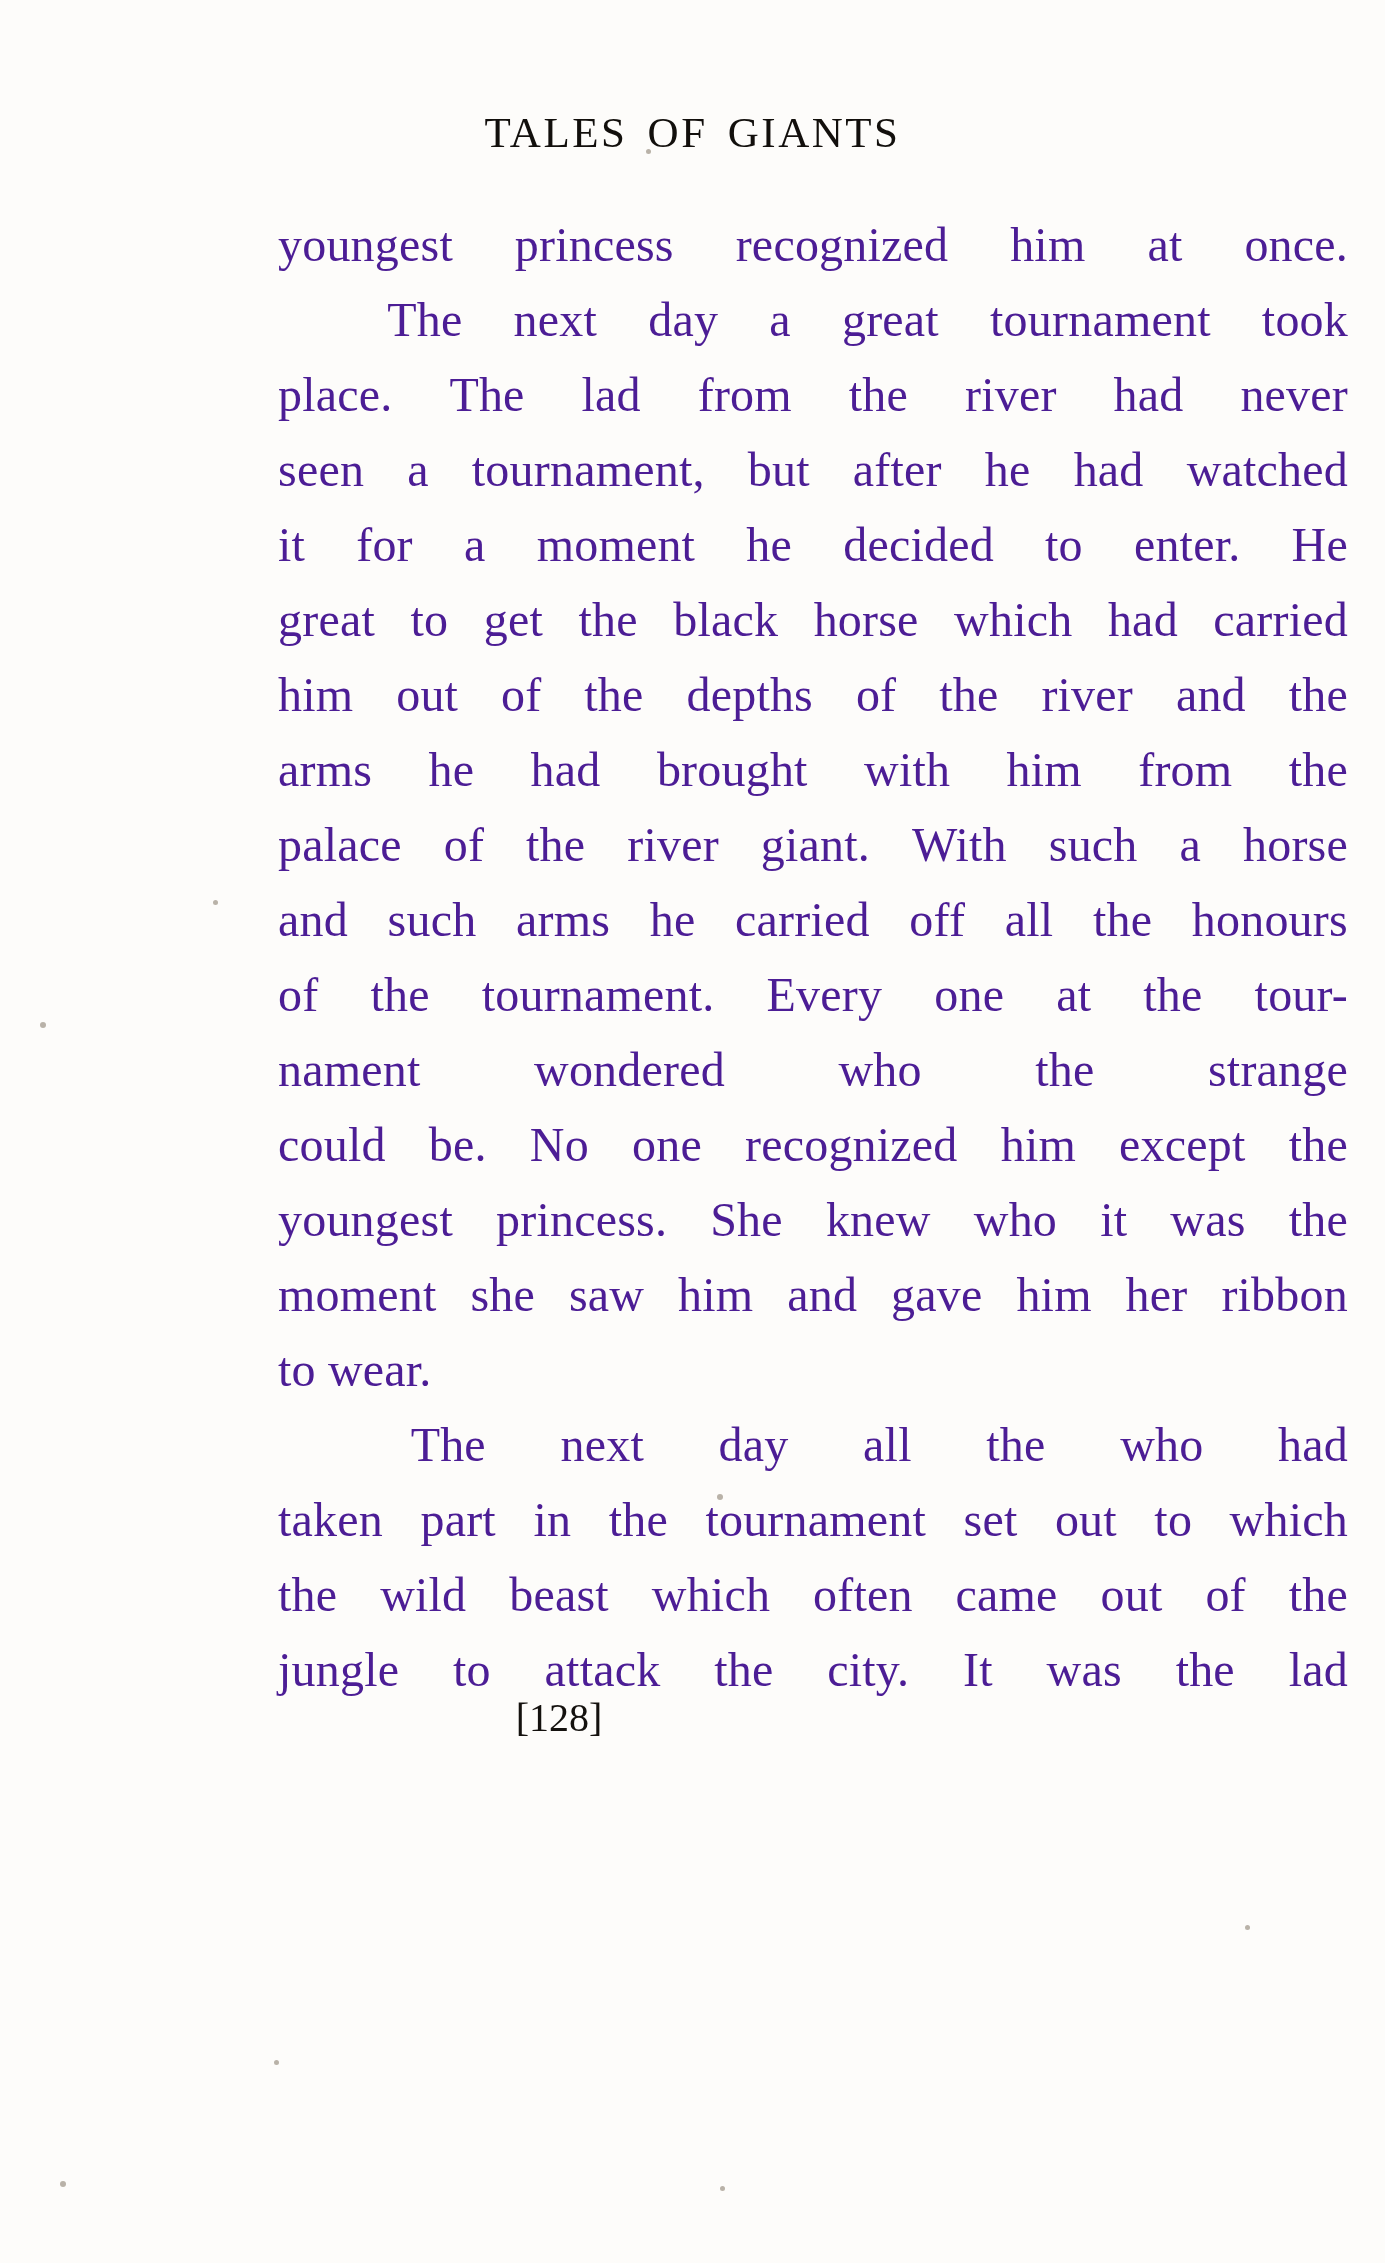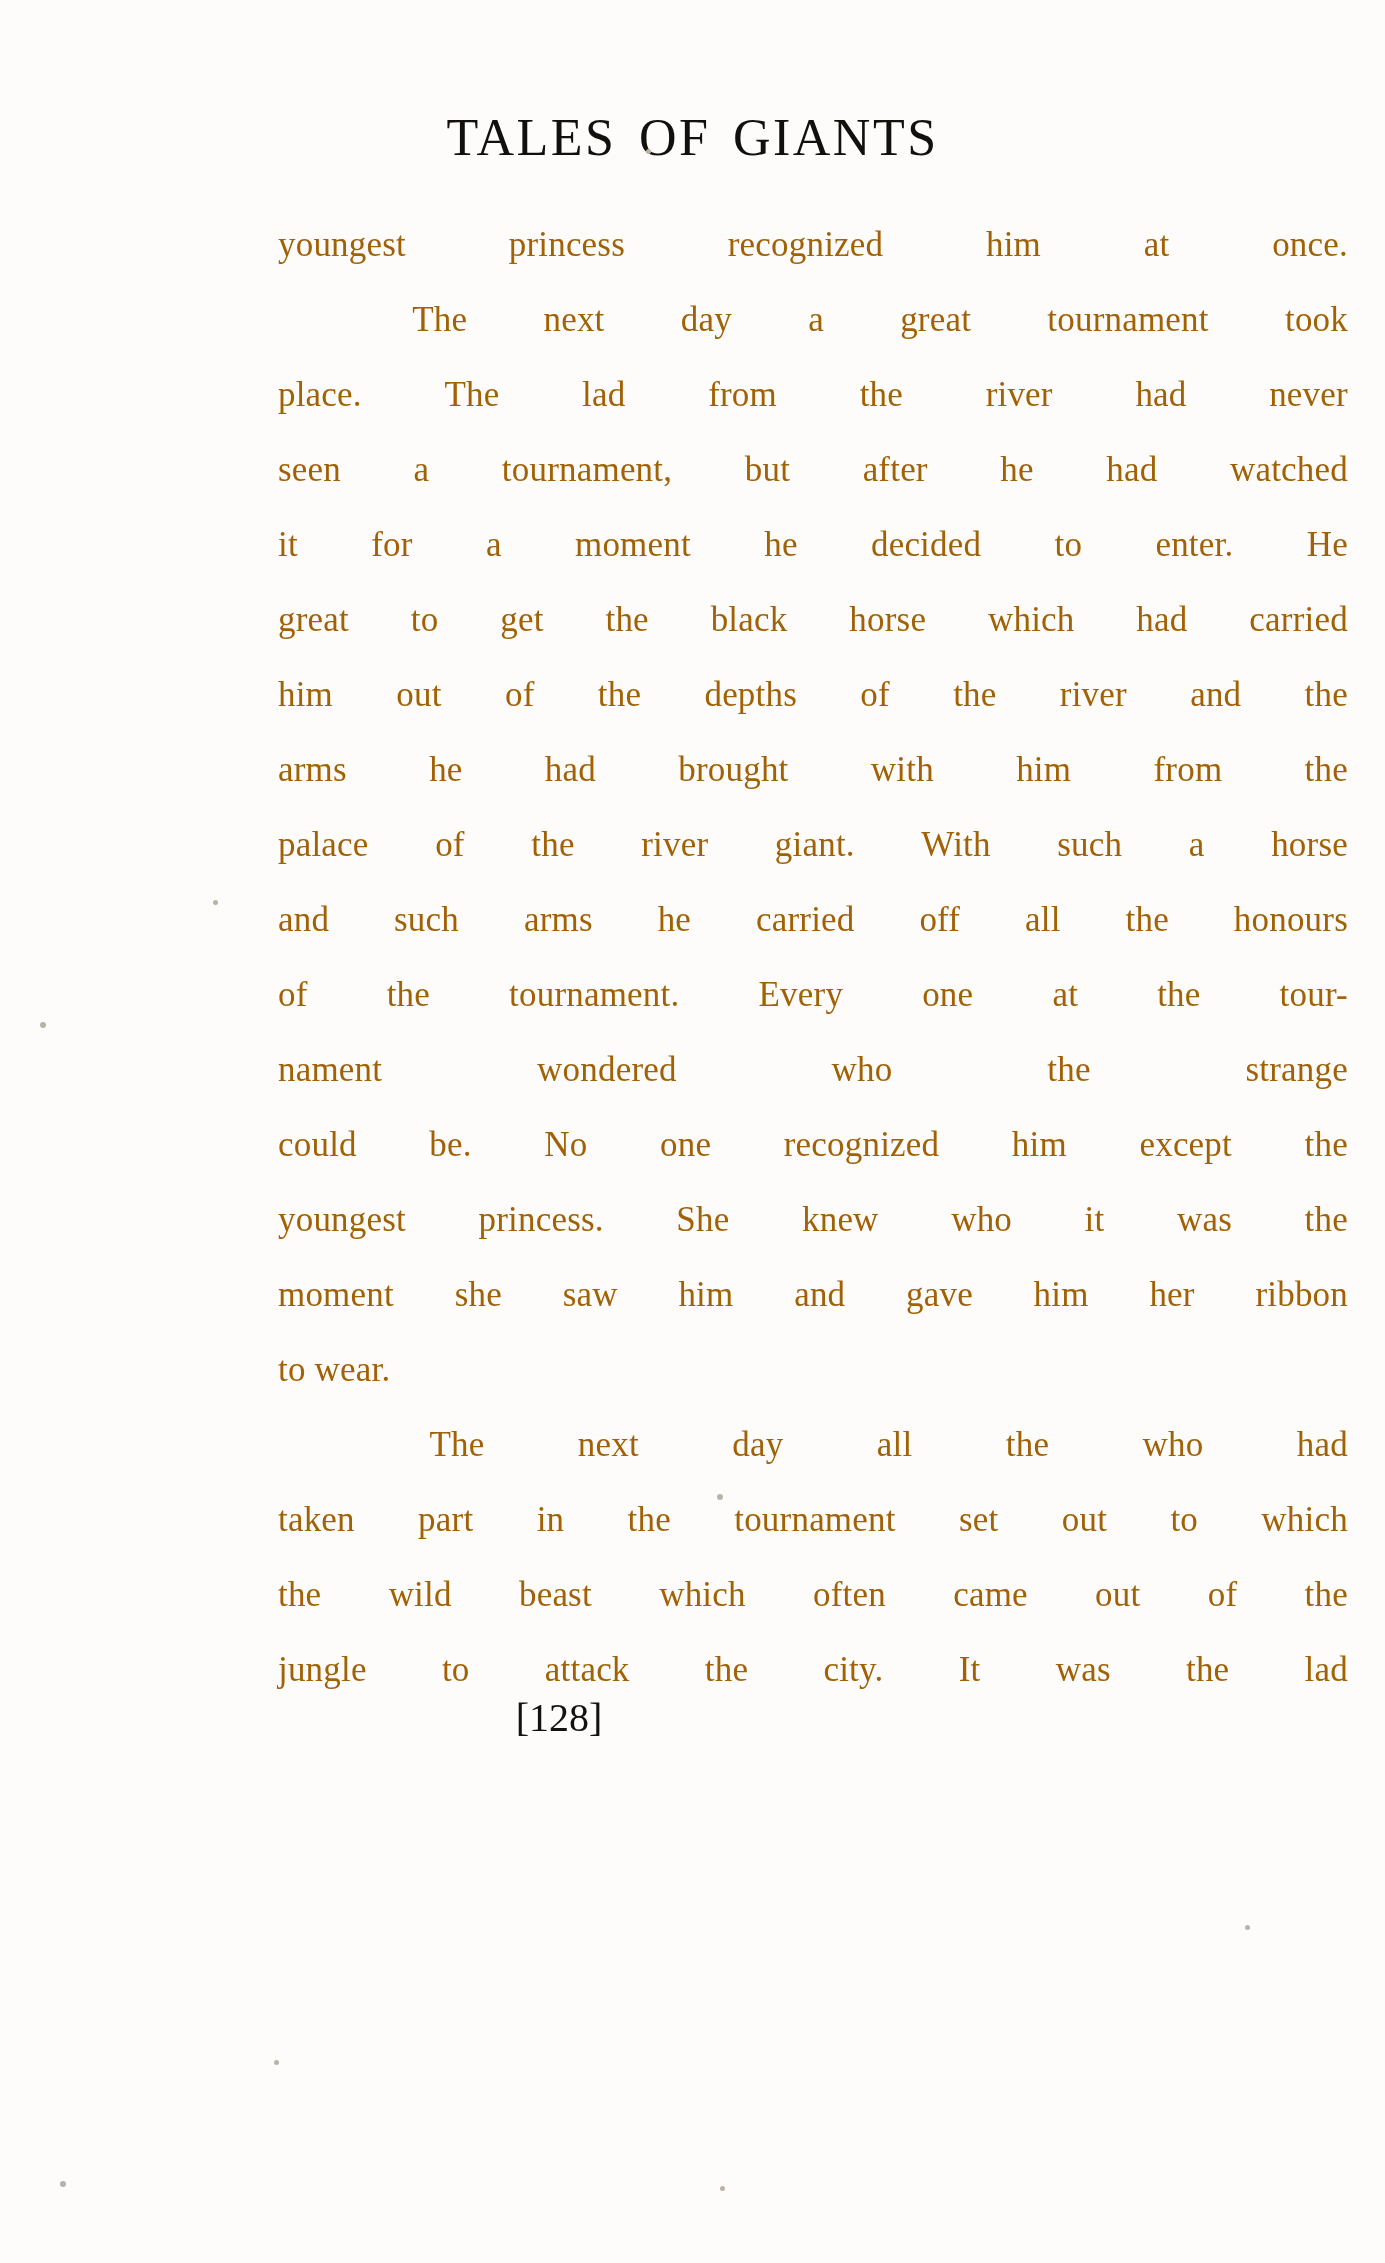--- a/index.html
+++ b/index.html
@@ -22,36 +22,36 @@
     width: 1385px;
     height: 2263px;
     background: #fdfcfa;
   }
   .running-head {
     position: absolute;
     top: 108px;
     left: 0;
     width: 1385px;
     text-align: center;
-    font-size: 52px;
+    font-size: 43px;
     letter-spacing: 2.5px;
     word-spacing: 7px;
     font-weight: 400;
     color: #120f0c;
   }
   .textblock {
     position: absolute;
     top: 207px;
     left: 278px;
     width: 1070px;
   }
   .line {
-    font-size: 35px;
+    font-size: 48px;
     line-height: 75px;
-    color: #a16207;
+    color: #4c1d95;
     white-space: nowrap;
     letter-spacing: 0.2px;
   }
   .line.just {
     display: flex;
     justify-content: space-between;
   }
   .line.just > span {
     display: inline-block;
   }

